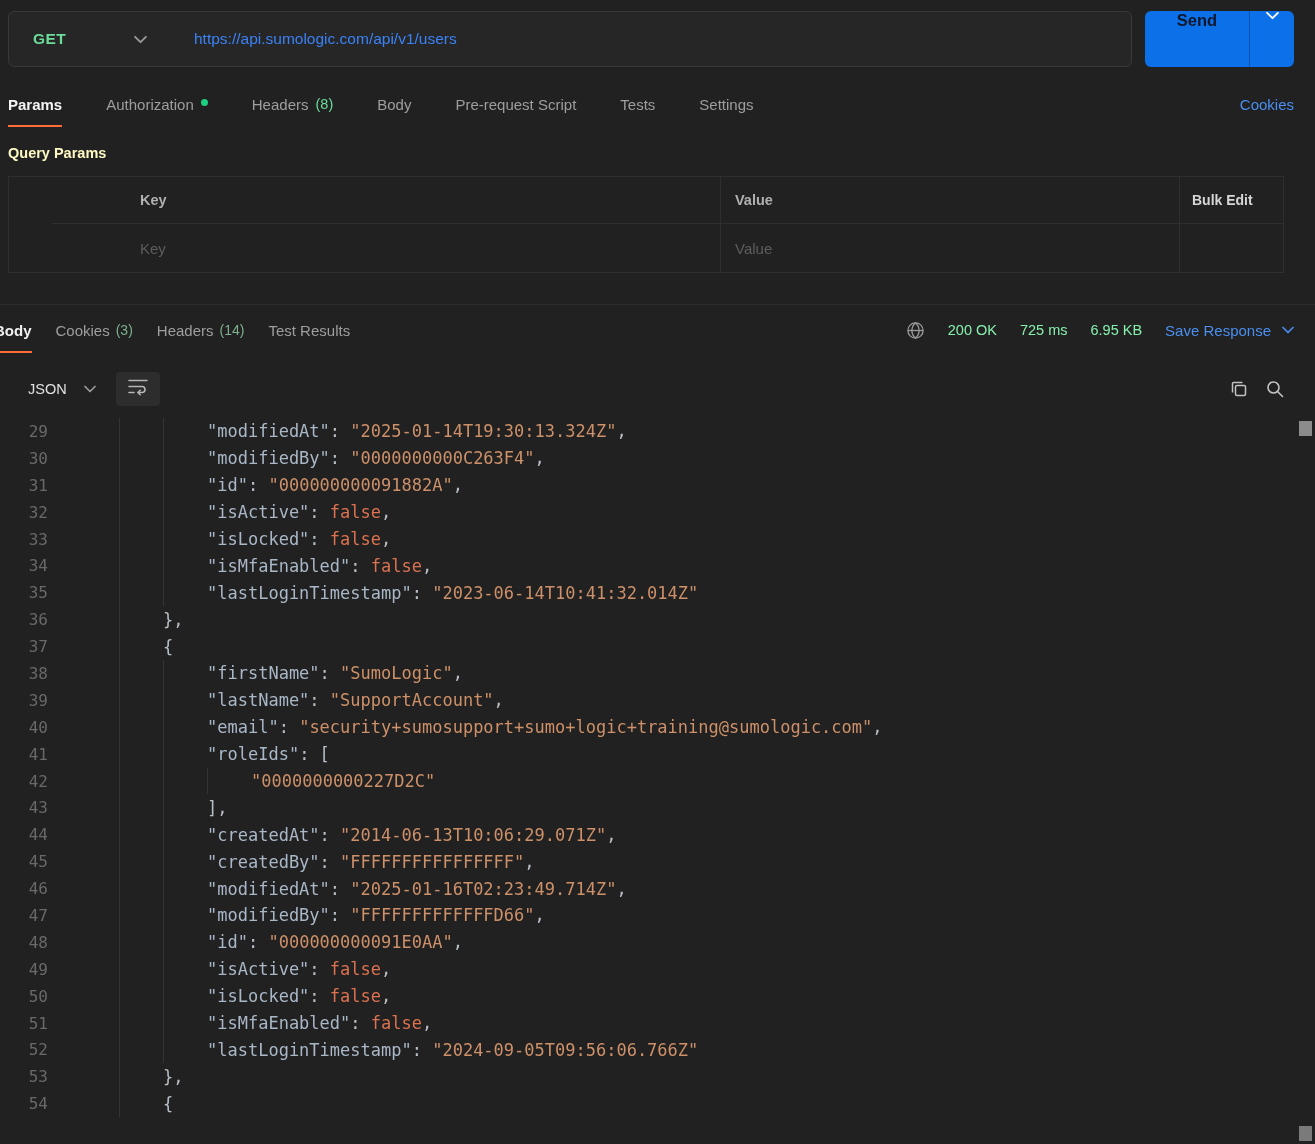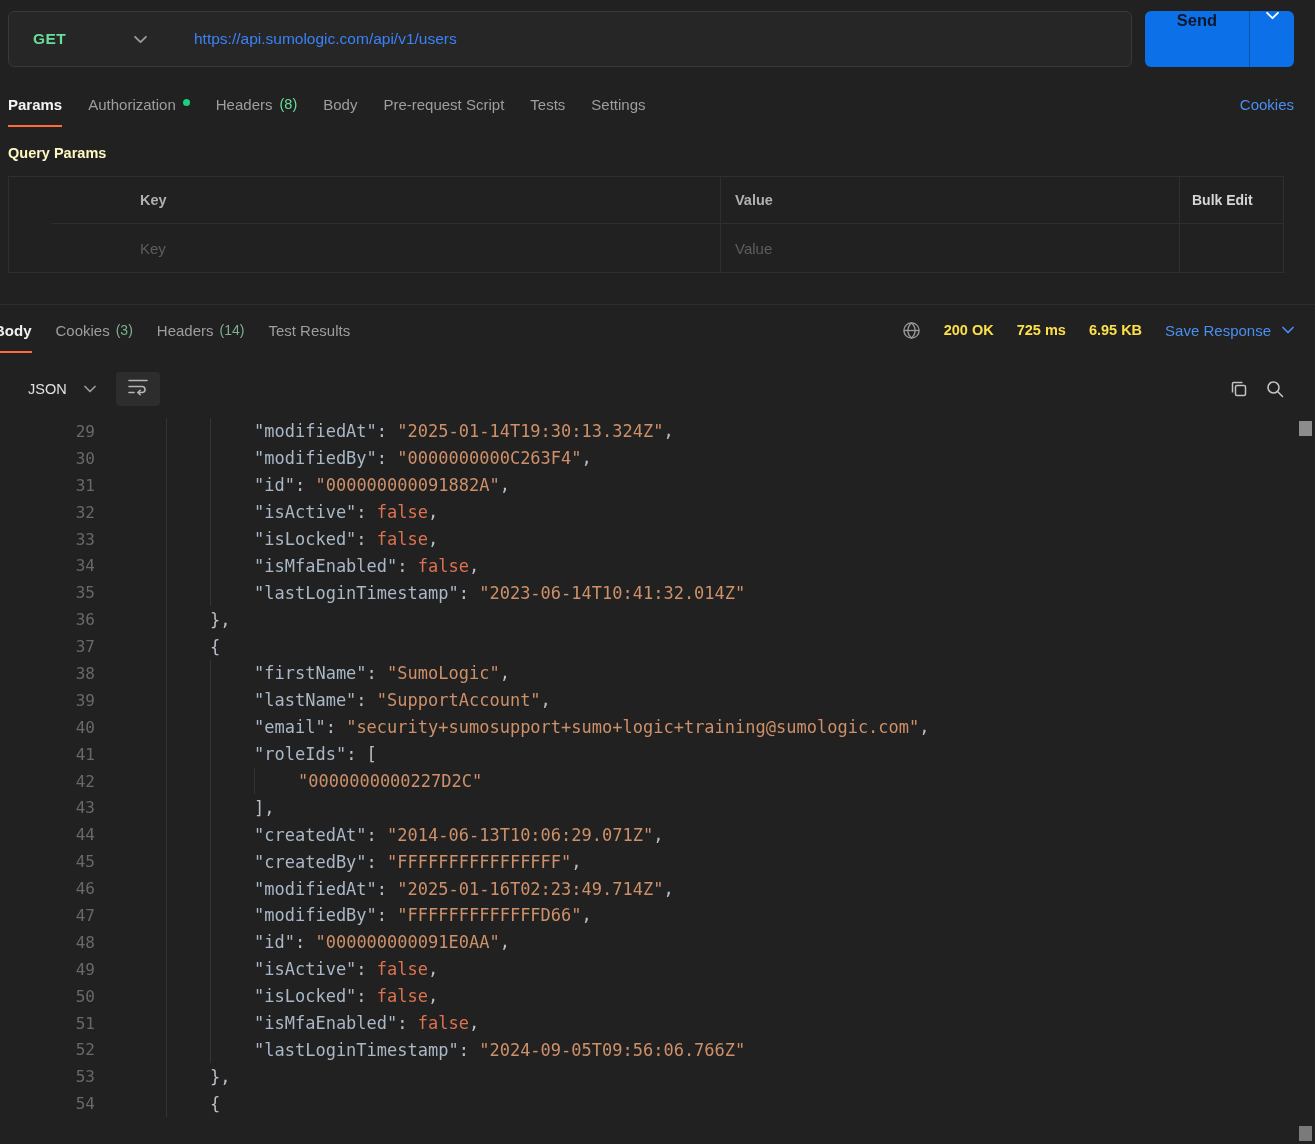--- a/index.html
+++ b/index.html
@@ -12,21 +12,21 @@
   .url-bar { flex:1; height:56px; display:flex; align-items:center; background:#262626; border:1px solid #383838; border-radius:6px; }
   .method { width:160px; height:100%; display:flex; align-items:center; justify-content:space-between; padding:0 22px 0 24px; cursor:pointer; flex:0 0 auto; }
   .method-label { color:#6bdd9a; font-size:15.5px; font-weight:700; letter-spacing:.4px; }
   .url-input { flex:1; height:100%; background:transparent; border:none; outline:none; color:#3b82f6; font-size:15.5px; font-family:"Liberation Sans",sans-serif; padding-left:25px; }
   .send-btn { width:149px; height:56px; background:#0c70e8; border-radius:6px; display:flex; align-items:flex-start; color:#0f172a; cursor:pointer; overflow:hidden; }
   .send-label { flex:1; text-align:center; font-size:16.5px; font-weight:600; }
   .send-divider { width:1px; height:56px; background:rgba(0,0,0,0.25); }
   .send-caret { width:44px; display:flex; align-items:center; justify-content:center; color:#fff; }
 
   
-  .req-tabs { display:flex; align-items:center; gap:26px; padding:0 21px 0 8px; height:50px; flex:0 0 auto; }
+  .req-tabs { display:flex; align-items:center; gap:44px; padding:0 21px 0 8px; height:50px; flex:0 0 auto; }
   .tab { position:relative; height:50px; display:flex; align-items:center; gap:7px; color:#9e9e9e; font-size:15px; cursor:pointer; white-space:nowrap; }
   .tab.active { color:#f5f5f5; font-weight:600; }
   .tab.active::after { content:""; position:absolute; left:0; right:0; bottom:2px; height:2px; background:#ff6c37; }
   .auth-dot { width:7px; height:7px; border-radius:50%; background:#1bd07e; margin-top:-4px; }
   .tab-count { color:#6bdd9a; font-size:14.5px; }
   .cookies-link { margin-left:auto; color:#4a8ff0; font-size:15px; font-weight:500; cursor:pointer; }
 
   
   .qp-title { margin:16px 0 15px 8px; color:#fef9c3; font-size:14.5px; font-weight:600; flex:0 0 auto; }
   .qp-table { margin:0 31px 0 8px; border:1px solid #2f2f2f; flex:0 0 auto;padding-left:43px; }
@@ -46,36 +46,36 @@
 
   
   .resp-tabs { display:flex; align-items:center; height:50px; padding-right:21px; flex:0 0 auto; }
   .resp-tab { position:relative; height:50px; display:flex; align-items:center; gap:6px; color:#9e9e9e; font-size:15px; cursor:pointer; margin-right:24px; white-space:nowrap; }
   .resp-tab.first { margin-left:-6px; }
   .resp-tab.active { color:#f0f0f0; font-weight:600; }
   .resp-tab.active::after { content:""; position:absolute; left:0; right:0; bottom:2px; height:2px; background:#ff6c37; }
   .resp-count { color:#7cb08f; font-size:14px; font-weight:400; }
   .resp-meta { margin-left:auto; display:flex; align-items:center; gap:23px; }
   .globe { color:#9a9a9a; display:flex; align-items:center; cursor:pointer; }
-  .status-green { color:#fde047; font-size:14.5px; font-weight:700; }
+  .status-green { color:#86efac; font-size:14.5px; font-weight:400; }
   .save-response { color:#4a8ff0; font-size:15px; font-weight:500; display:flex; align-items:center; gap:11px; cursor:pointer; }
 
   
   .view-bar { display:flex; align-items:center; height:48px; margin-top:10px; padding-right:30px; flex:0 0 auto; }
   .segmented { display:flex; height:46px; border:1px solid #3a3a3a; border-radius:4px; overflow:hidden; }
   .segment { padding:0 22px; display:flex; align-items:center; color:#9c9c9c; font-size:14.5px; cursor:pointer; }
   .segment.active { background:#333333; color:#ededed; }
   .json-select { margin-left:28px; display:flex; align-items:center; gap:17px; color:#e0e0e0; font-size:14.5px; cursor:pointer; }
   .wrap-btn { margin-left:20px; width:44px; height:34px; background:#2d2d2d; border-radius:4px; display:flex; align-items:center; justify-content:center; color:#b5b5b5; cursor:pointer; }
   .view-actions { margin-left:auto; display:flex; align-items:center; gap:16px; color:#c2c2c2; }
   .icon-btn { display:flex; align-items:center; cursor:pointer; }
 
   
   .code-area { position:relative; flex:1; overflow:hidden; font-family:"DejaVu Sans Mono", monospace; }
-  .code-lines { padding-top:5px;margin-left:47px; }
+  .code-lines { padding-top:5px; }
   .code-line { display:flex; height:26.9px; align-items:center; font-size:17px; white-space:pre; }
   .ln { width:48px; flex:0 0 auto; text-align:right; color:#696969; font-size:16px; }
   .line-content { margin-left:27px; display:flex; align-items:center; height:100%; white-space:pre; }
   .indent { width:44px; height:100%; flex:0 0 auto; }
   .indent.guide { border-left:1px solid #343434; }
   .tok-key { color:#a9b7c6; }
   .tok-punct { color:#b9bfc7; }
   .tok-str { color:#cd9069; }
   .tok-bool { color:#dc7250; }
   .scroll-thumb-top { position:absolute; right:3px; top:8px; width:13px; height:15px; background:#8c8c8c; }

